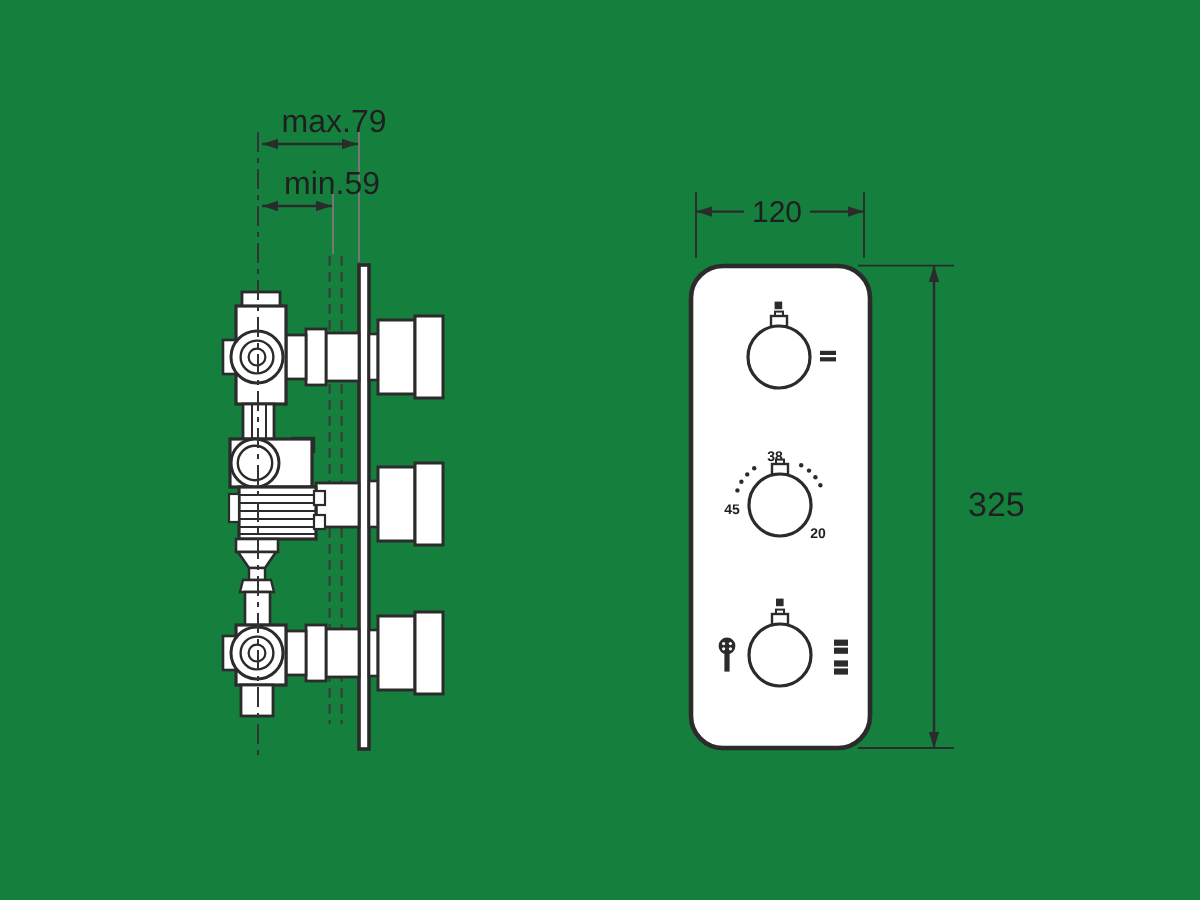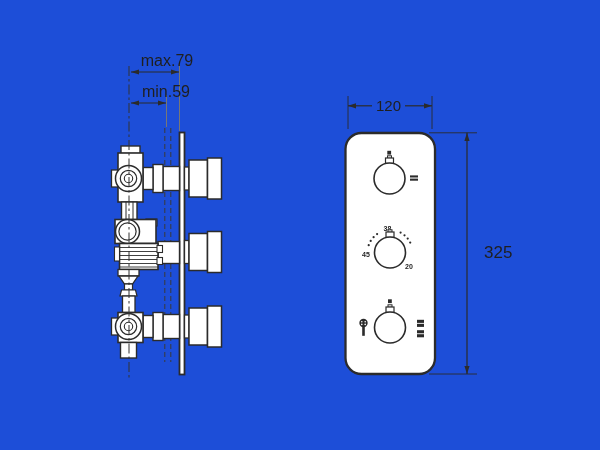--- a/index.html
+++ b/index.html
@@ -1,17 +1,17 @@
 <!DOCTYPE html>
 <html><head>
 <meta charset="utf-8">
 <style>
   html,body{margin:0;padding:0;background:#fff;}
   .stage{
-    width:600px;height:450px;position:relative;background:#1d4ed8;
+    width:600px;height:450px;position:relative;background:#15803d;
     font-family:"Liberation Sans","DejaVu Sans",sans-serif;
     overflow:hidden;
   }
   svg{display:block;}
   text{fill:#1f1f1f;}
   .dim-label{font-size:16px;}
   .dim-label-sm{font-size:15px;}
   .dim-label-lg{font-size:17px;}
   .dial-num{font-size:7px;font-weight:600;}
   .stroke{fill:#ffffff;stroke:#2b2b2b;}

